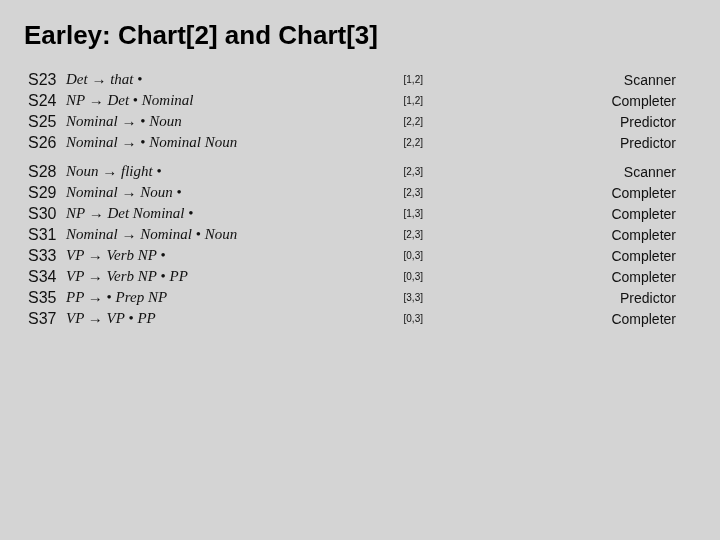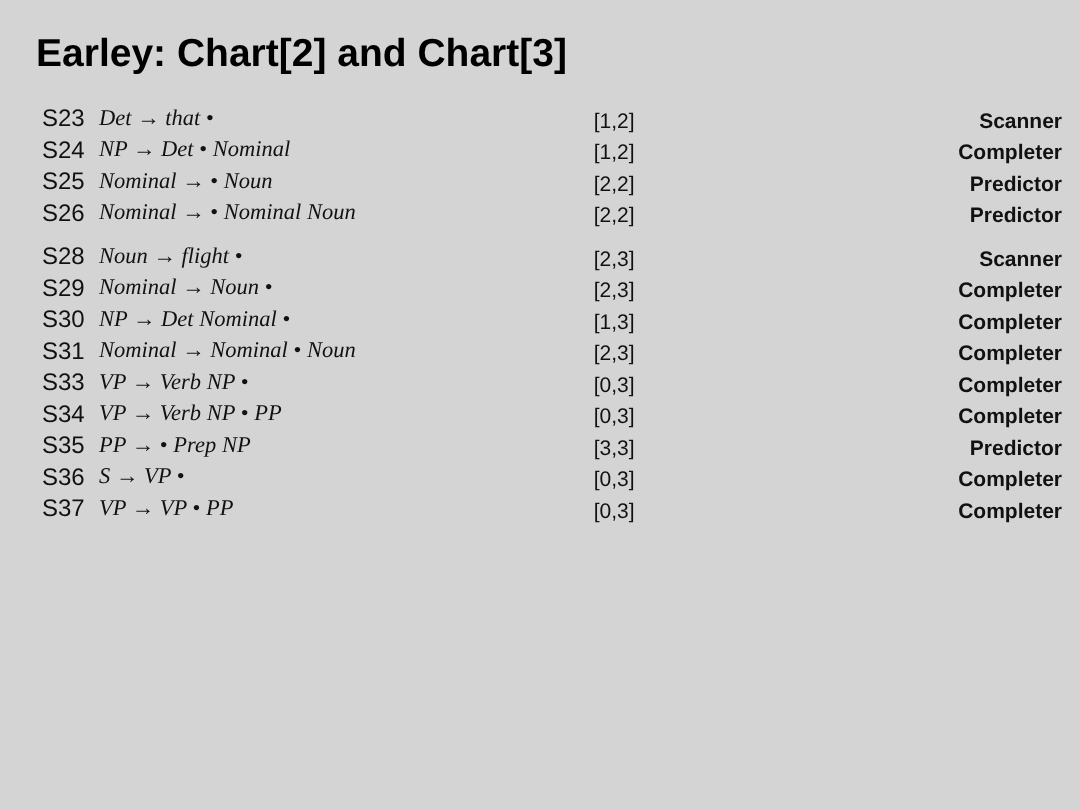--- a/index.html
+++ b/index.html
@@ -4,21 +4,21 @@
   <style>
     * { margin: 0; padding: 0; box-sizing: border-box; }
     body {
       width: 720px;
       height: 540px;
       background: #d4d4d4;
       font-family: Georgia, 'Times New Roman', serif;
       overflow: hidden;
     }
     .container {
-      padding: 20px 8px 16px 24px;
+      padding: 20px 40px 16px 24px;
     }
     .title {
       font-size: 26px;
       font-weight: bold;
       font-family: Arial, Helvetica, sans-serif;
       margin-bottom: 18px;
       color: #000;
     }
     .chart-table {
       width: 100%;
@@ -40,29 +40,28 @@
     .col-rule {
       font-style: italic;
       width: 310px;
       margin-left: 37px;
     }
     .col-range {
       width: 55px;
       text-align: right;
       font-style: normal;
       font-family: Arial, Helvetica, sans-serif;
-      font-size: 14px;
+      font-size: 10px;
     }
     .col-type {
       text-align: right;
       font-style: normal;
       font-family: Arial, Helvetica, sans-serif;
       font-size: 14px;
       padding-right: 8px;
-      font-weight: bold;
     }
     .spacer-row td {
       height: 8px;
     }
   </style>
 </head>
 <body>
 
 <div class="container">
   <div class="title">Earley: Chart[2] and Chart[3]</div>
@@ -131,26 +130,20 @@
           <td class="col-range">[0,3]</td>
           <td class="col-type">Completer</td>
         </tr>
         <tr>
           <td class="col-id">S35</td>
           <td class="col-rule">PP <span style="font-style:normal;">→</span> <span style="font-style:normal;">•</span> Prep NP</td>
           <td class="col-range">[3,3]</td>
           <td class="col-type">Predictor</td>
         </tr>
         <tr>
-          <td class="col-id">S36</td>
-          <td class="col-rule">S <span style="font-style:normal;">→</span>  VP <span style="font-style:normal;">•</span></td>
-          <td class="col-range">[0,3]</td>
-          <td class="col-type">Completer</td>
-        </tr>
-        <tr>
           <td class="col-id">S37</td>
           <td class="col-rule">VP <span style="font-style:normal;">→</span> VP <span style="font-style:normal;">•</span> PP</td>
           <td class="col-range">[0,3]</td>
           <td class="col-type">Completer</td>
         </tr>
       </tbody>
   </table>
 </div>
 
 </body></html>

